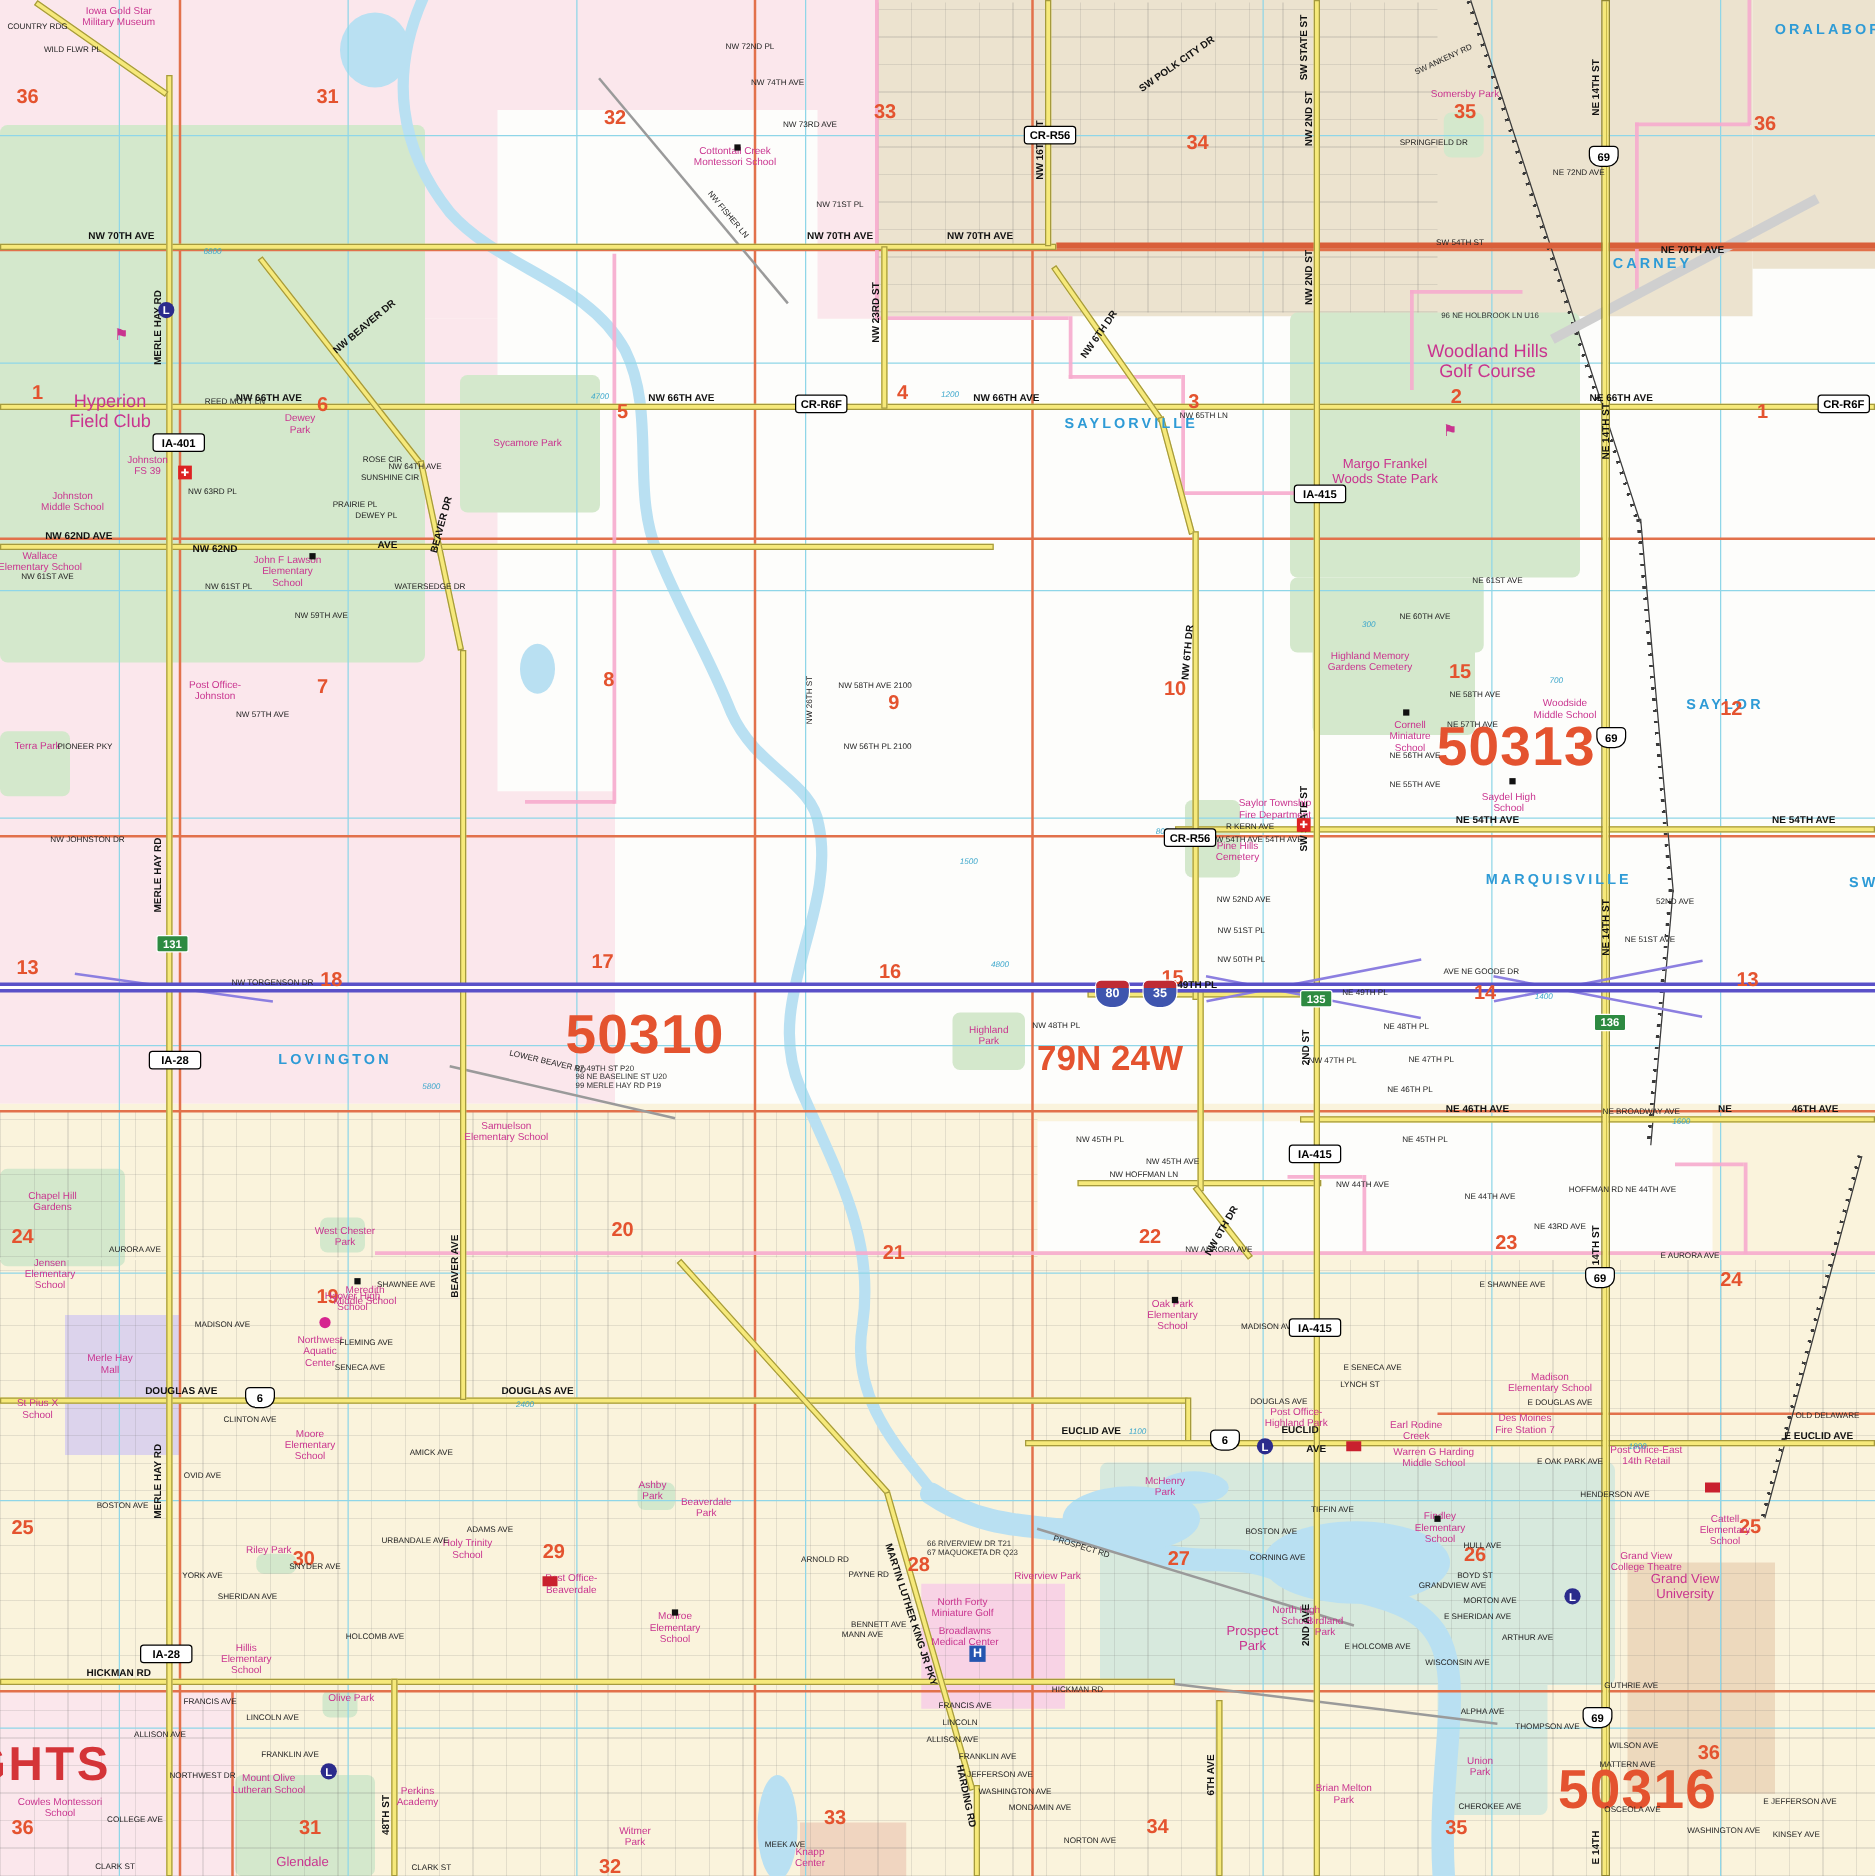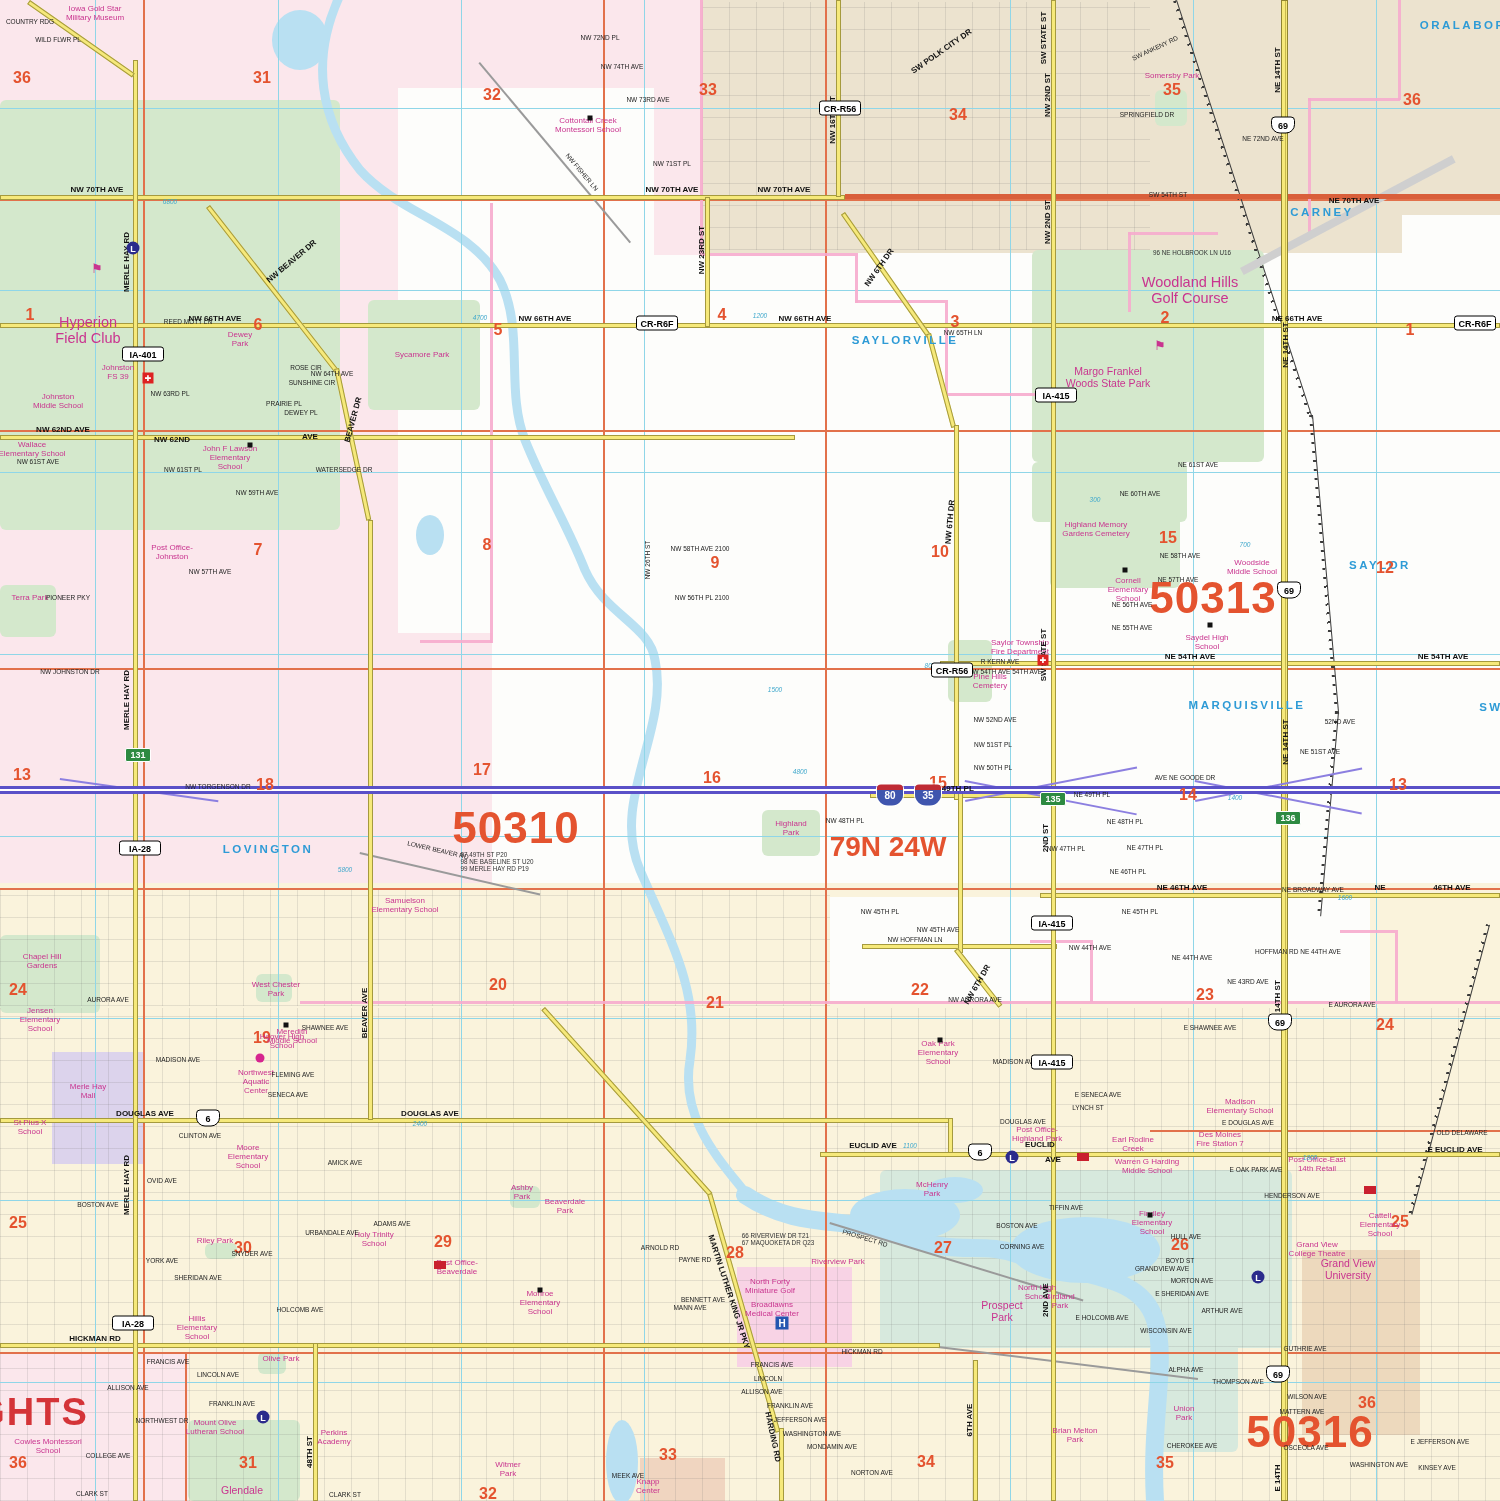--- a/index.html
+++ b/index.html
@@ -300,21 +300,21 @@
 Elementary School</div>
     <div class="lbl poi" style="left: 230px; top: 458px; transform: translate(-50%, -50%); z-index: 20;">John F Lawson
 Elementary
 School</div>
     <div class="lbl poi" style="left: 172px; top: 553px; transform: translate(-50%, -50%); z-index: 20;">Post Office-
 Johnston</div>
     <div class="lbl poi" style="left: 30px; top: 598px; transform: translate(-50%, -50%); z-index: 20;">Terra Park</div>
     <div class="lbl poi" style="left: 1090px; top: 530px; transform: translate(-50%, -50%); z-index: 20; padding-left: 12px;">Highland Memory
 Gardens Cemetery</div>
     <div class="lbl poi" style="left: 1128px; top: 590px; transform: translate(-50%, -50%); z-index: 20;">Cornell
-Elementary
+Miniature
 School</div>
     <div class="lbl poi" style="left: 1252px; top: 568px; transform: translate(-50%, -50%); z-index: 20;">Woodside
 Middle School</div>
     <div class="lbl poi" style="left: 1207px; top: 643px; transform: translate(-50%, -50%); z-index: 20;">Saydel High
 School</div>
     <div class="lbl poi" style="left: 1020px; top: 648px; transform: translate(-50%, -50%); z-index: 20;">Saylor Township
 Fire Department</div>
     <div class="lbl poi" style="left: 990px; top: 682px; transform: translate(-50%, -50%); z-index: 20;">Pine Hills
 Cemetery</div>
     <div class="lbl poi" style="left: 791px; top: 829px; transform: translate(-50%, -50%); z-index: 20;">Highland

